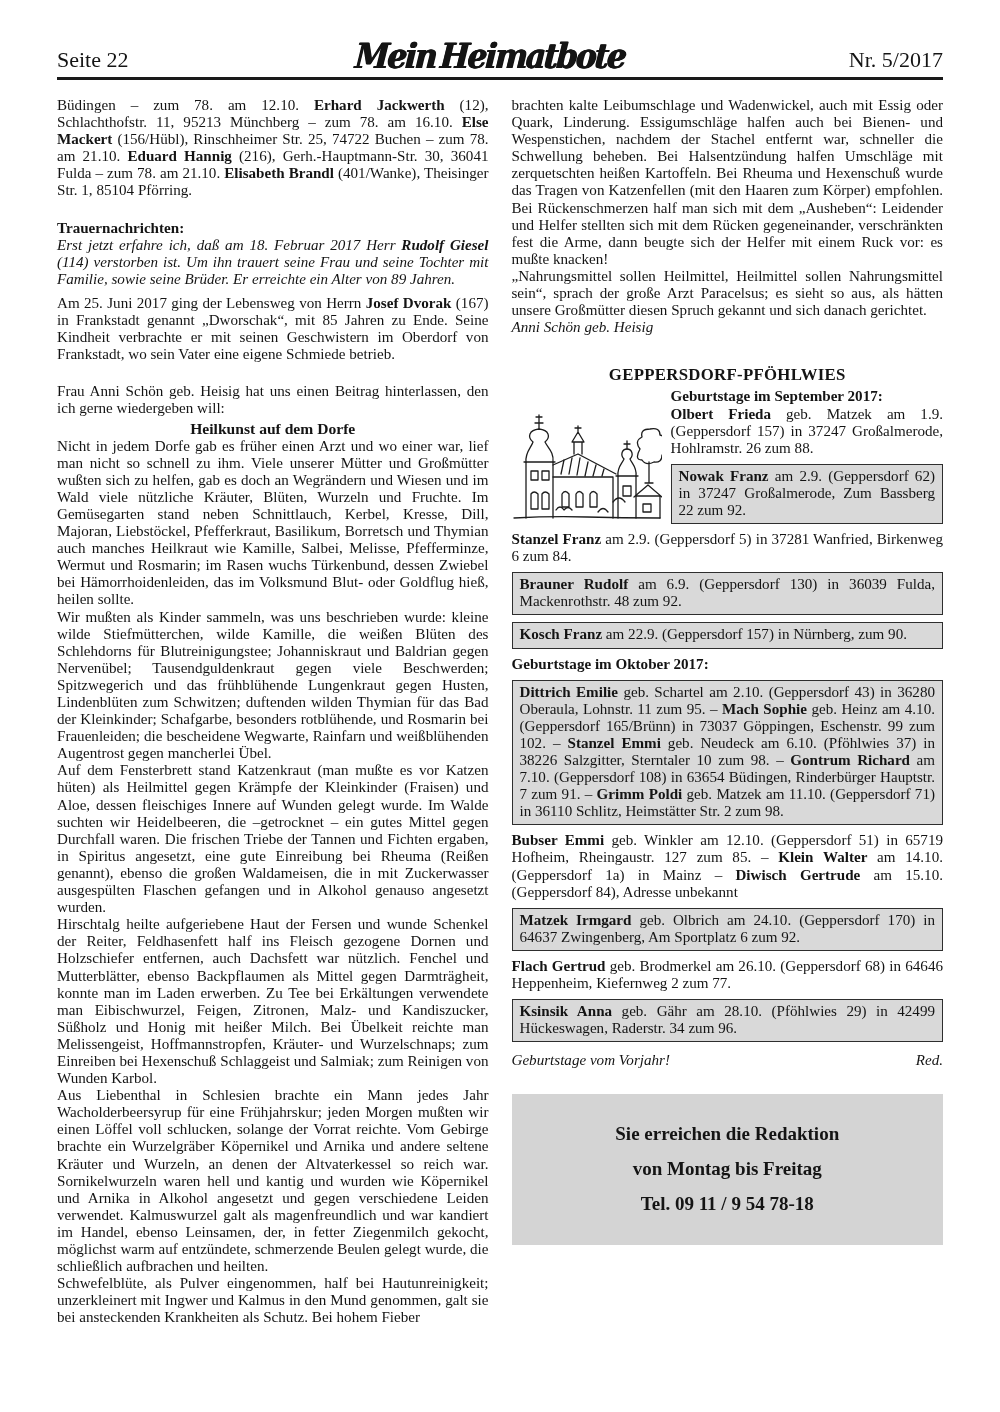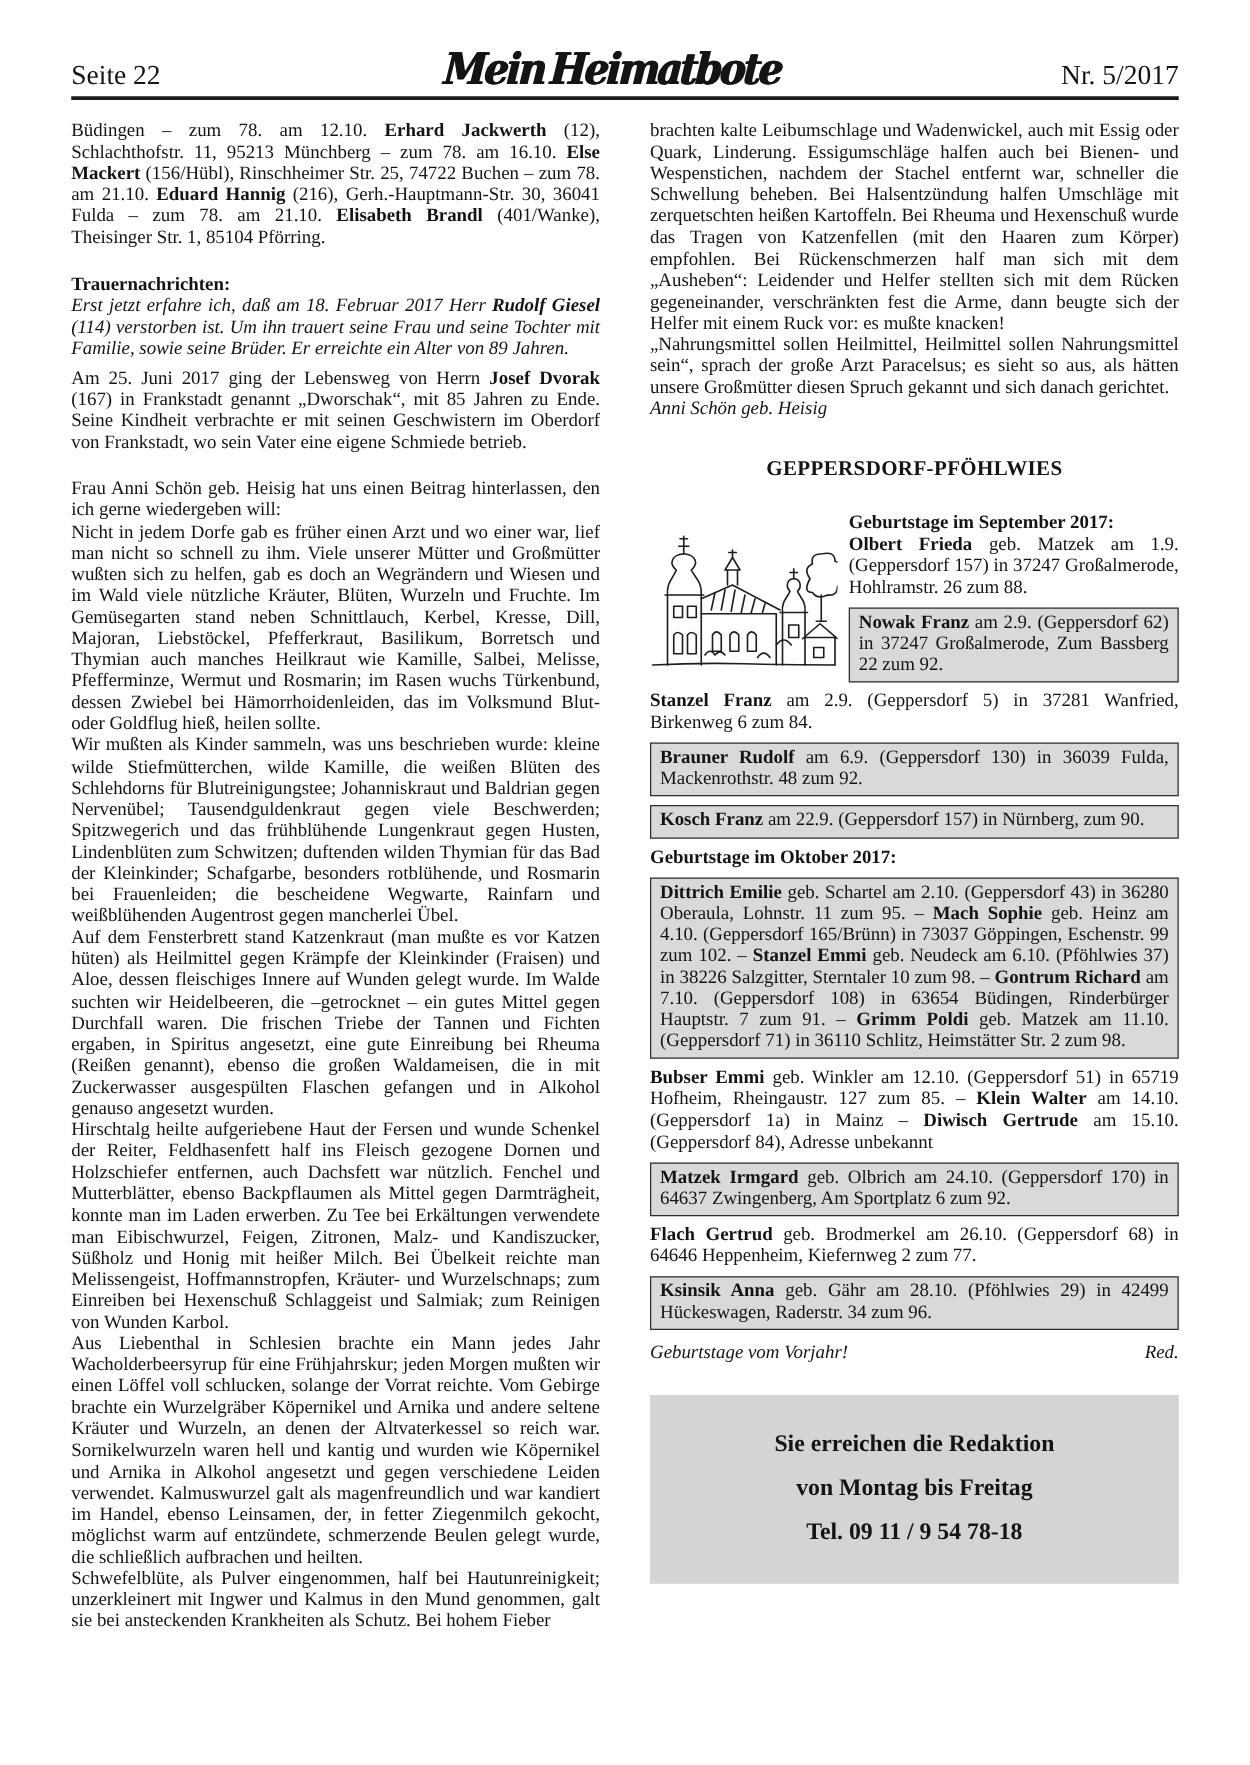--- a/index.html
+++ b/index.html
@@ -14,30 +14,30 @@
   .hdr .side { font-size:22px; padding-bottom:1px; }
   .masthead {
     font-family:"DejaVu Serif", serif; font-weight:bold; font-style:italic;
     font-size:31px; letter-spacing:-2px; word-spacing:-4px;
     transform:skewX(-4deg) scaleY(1.12); transform-origin:bottom center;
     text-shadow:0.7px 0 0 currentColor, -0.4px 0 0 currentColor;
     white-space:nowrap; line-height:1;
   }
   .rule { border-top:3.5px solid var(--rule,#1a1a1a); margin-top:3px; }
   
-  .cols { display:flex; gap:40px; margin-top:17px; }
+  .cols { display:flex; gap:23px; margin-top:17px; }
   .col { width:431.5px; font-size:15.1px; line-height:17.1px; }
   .col p { text-align:justify; }
   .bold { font-weight:bold; }
   .mb-lg { margin-bottom:20px; }
   .mb-sm { margin-bottom:7px;font-style:italic; }
   .article-heading { font-size:15.6px; text-align:center; font-weight:bold; margin:2px 0 1px; }
   .byline { text-align:center; font-style:italic; }
-  .section-heading { text-align:center; font-size:16.8px; font-weight:bold; letter-spacing:.3px; margin:30px 0 27px; }
-  .sept-row { display:flex; gap:9px; align-items:center; }
+  .section-heading { text-align:center; font-size:16.8px; font-weight:bold; letter-spacing:.3px; margin:30px 0 5px; }
+  .sept-row { display:flex; gap:9px; align-items:flex-end; }
   .church { flex:0 0 150px; width:150px; height:120px; }
   .church svg { width:100%; height:100%; display:block; }
   .sept-right { flex:1; }
   .graybox {
     background:var(--box-bg,#d9d9d9);
     border:1.6px solid var(--box-border,#2e2e2e);
     padding:3px 7px 4px 7px;
   }
   .entry { margin-top:7px;font-family:Liberation Serif, serif; }
   .vorjahr-row { display:flex; justify-content:space-between; font-style:italic; margin-top:10px; }
@@ -63,20 +63,21 @@
   <main class="cols">
 
     <section class="col">
       <p class="mb-lg"><span>Büdingen – zum 78. am 12.10. </span><b>Erhard Jackwerth</b><span> (12), Schlachthofstr. 11, 95213 Münchberg – zum 78. am 16.10. </span><b>Else Mackert</b><span> (156/Hübl), Rinschheimer Str. 25, 74722 Buchen – zum 78. am 21.10. </span><b>Eduard Hannig</b><span> (216), Gerh.-Hauptmann-Str. 30, 36041 Fulda – zum 78. am 21.10. </span><b>Elisabeth Brandl</b><span> (401/Wanke), Theisinger Str. 1, 85104 Pförring.</span></p>
 
       <p class="bold">Trauernachrichten:</p>
       <p class="mb-sm"><span>Erst jetzt erfahre ich, daß am 18. Februar 2017 Herr </span><b>Rudolf Giesel</b><span> (114) verstorben ist. Um ihn trauert seine Frau und seine Tochter mit Familie, sowie seine Brüder. Er erreichte ein Alter von 89 Jahren.</span></p>
       <p class="mb-lg"><span>Am 25. Juni 2017 ging der Lebensweg von Herrn </span><b>Josef Dvorak</b><span> (167) in Frankstadt genannt „Dworschak“, mit 85 Jahren zu Ende. Seine Kindheit verbrachte er mit seinen Geschwistern im Oberdorf von Frankstadt, wo sein Vater eine eigene Schmiede betrieb.</span></p>
 
       <p>Frau Anni Schön geb. Heisig hat uns einen Beitrag hinterlassen, den ich gerne wiedergeben will:</p>
+      <h2 class="article-heading">Heilkunst auf dem Dorfe</h2>
       <p>Nicht in jedem Dorfe gab es früher einen Arzt und wo einer war, lief man nicht so schnell zu ihm. Viele unserer Mütter und Großmütter wußten sich zu helfen, gab es doch an Wegrändern und Wiesen und im Wald viele nützliche Kräuter, Blüten, Wurzeln und Fruchte. Im Gemüsegarten stand neben Schnittlauch, Kerbel, Kresse, Dill, Majoran, Liebstöckel, Pfefferkraut, Basilikum, Borretsch und Thymian auch manches Heilkraut wie Kamille, Salbei, Melisse, Pfefferminze, Wermut und Rosmarin; im Rasen wuchs Türkenbund, dessen Zwiebel bei Hämorrhoidenleiden, das im Volksmund Blut- oder Goldflug hieß, heilen sollte.</p>
       <p>Wir mußten als Kinder sammeln, was uns beschrieben wurde: kleine wilde Stiefmütterchen, wilde Kamille, die weißen Blüten des Schlehdorns für Blutreinigungstee; Johanniskraut und Baldrian gegen Nervenübel; Tausendguldenkraut gegen viele Beschwerden; Spitzwegerich und das frühblühende Lungenkraut gegen Husten, Lindenblüten zum Schwitzen; duftenden wilden Thymian für das Bad der Kleinkinder; Schafgarbe, besonders rotblühende, und Rosmarin bei Frauenleiden; die bescheidene Wegwarte, Rainfarn und weißblühenden Augentrost gegen mancherlei Übel.</p>
       <p>Auf dem Fensterbrett stand Katzenkraut (man mußte es vor Katzen hüten) als Heilmittel gegen Krämpfe der Kleinkinder (Fraisen) und Aloe, dessen fleischiges Innere auf Wunden gelegt wurde. Im Walde suchten wir Heidelbeeren, die –getrocknet – ein gutes Mittel gegen Durchfall waren. Die frischen Triebe der Tannen und Fichten ergaben, in Spiritus angesetzt, eine gute Einreibung bei Rheuma (Reißen genannt), ebenso die großen Waldameisen, die in mit Zuckerwasser ausgespülten Flaschen gefangen und in Alkohol genauso angesetzt wurden.</p>
       <p>Hirschtalg heilte aufgeriebene Haut der Fersen und wunde Schenkel der Reiter, Feldhasenfett half ins Fleisch gezogene Dornen und Holzschiefer entfernen, auch Dachsfett war nützlich. Fenchel und Mutterblätter, ebenso Backpflaumen als Mittel gegen Darmträgheit, konnte man im Laden erwerben. Zu Tee bei Erkältungen verwendete man Eibischwurzel, Feigen, Zitronen, Malz- und Kandiszucker, Süßholz und Honig mit heißer Milch. Bei Übelkeit reichte man Melissengeist, Hoffmannstropfen, Kräuter- und Wurzelschnaps; zum Einreiben bei Hexenschuß Schlaggeist und Salmiak; zum Reinigen von Wunden Karbol.</p>
       <p>Aus Liebenthal in Schlesien brachte ein Mann jedes Jahr Wacholderbeersyrup für eine Frühjahrskur; jeden Morgen mußten wir einen Löffel voll schlucken, solange der Vorrat reichte. Vom Gebirge brachte ein Wurzelgräber Köpernikel und Arnika und andere seltene Kräuter und Wurzeln, an denen der Altvaterkessel so reich war. Sornikelwurzeln waren hell und kantig und wurden wie Köpernikel und Arnika in Alkohol angesetzt und gegen verschiedene Leiden verwendet. Kalmuswurzel galt als magenfreundlich und war kandiert im Handel, ebenso Leinsamen, der, in fetter Ziegenmilch gekocht, möglichst warm auf entzündete, schmerzende Beulen gelegt wurde, die schließlich aufbrachen und heilten.</p>
       <p>Schwefelblüte, als Pulver eingenommen, half bei Hautunreinigkeit; unzerkleinert mit Ingwer und Kalmus in den Mund genommen, galt sie bei ansteckenden Krankheiten als Schutz. Bei hohem Fieber</p>
     </section>
 
     <section class="col">
       <p>brachten kalte Leibumschlage und Wadenwickel, auch mit Essig oder Quark, Linderung. Essigumschläge halfen auch bei Bienen- und Wespenstichen, nachdem der Stachel entfernt war, schneller die Schwellung beheben. Bei Halsentzündung halfen Umschläge mit zerquetschten heißen Kartoffeln. Bei Rheuma und Hexenschuß wurde das Tragen von Katzenfellen (mit den Haaren zum Körper) empfohlen. Bei Rückenschmerzen half man sich mit dem „Ausheben“: Leidender und Helfer stellten sich mit dem Rücken gegeneinander, verschränkten fest die Arme, dann beugte sich der Helfer mit einem Ruck vor: es mußte knacken!</p>

